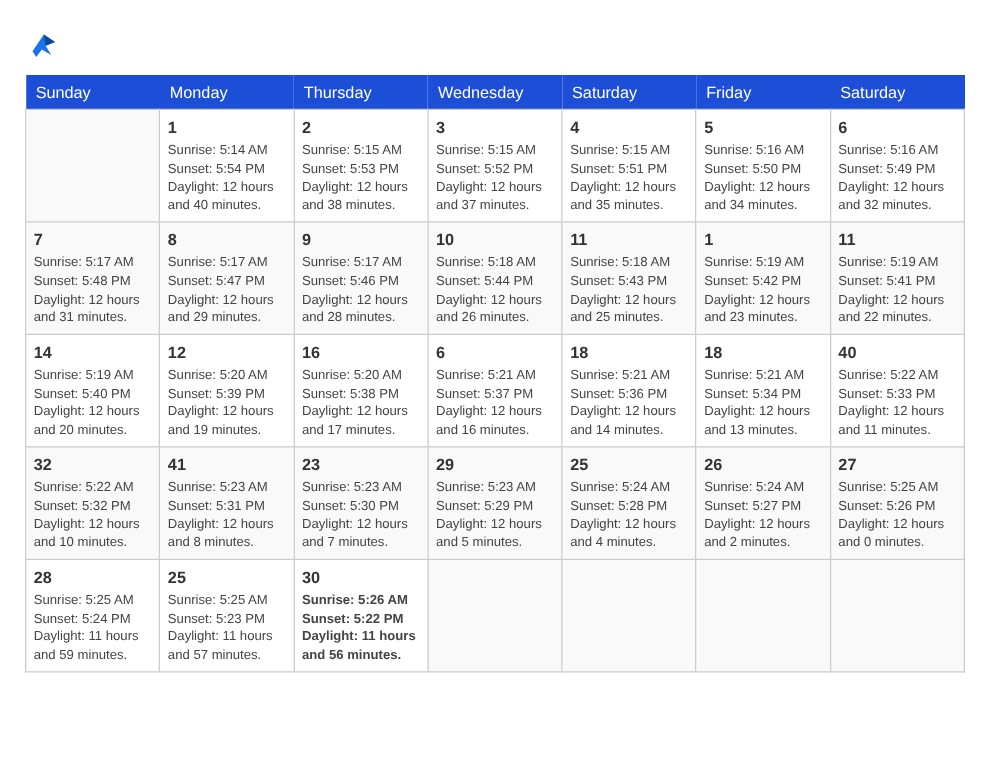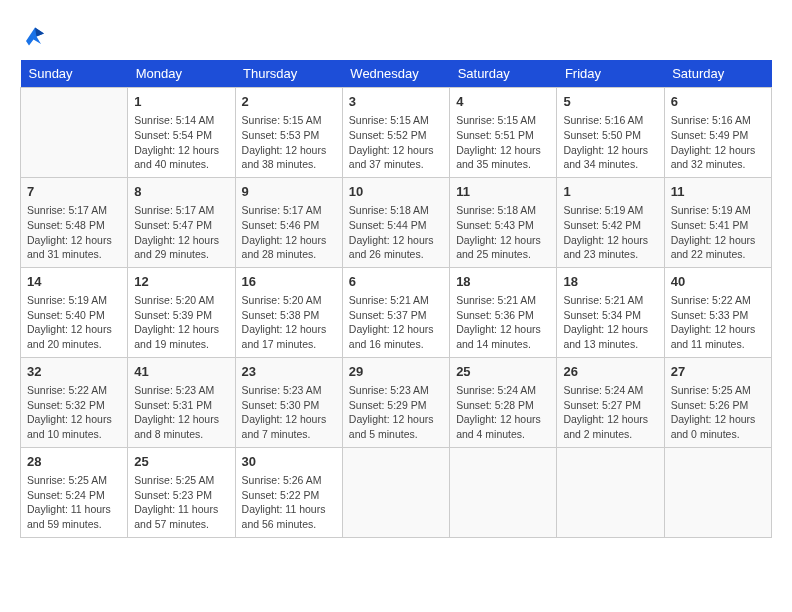--- a/index.html
+++ b/index.html
@@ -329,21 +329,21 @@
         </td>
         <td>
           <span class="date-num">25</span>
           <div class="cell-info" style="white-space: pre-line;">Sunrise: 5:25 AM
 Sunset: 5:23 PM
 Daylight: 11 hours
 and 57 minutes.</div>
         </td>
         <td>
           <span class="date-num">30</span>
-          <div class="cell-info" style="white-space: pre-line;">Sunrise: 5:26 AM
+          <div class="cell-info" style="white-space: pre-line; font-weight: bold;">Sunrise: 5:26 AM
 Sunset: 5:22 PM
 Daylight: 11 hours
 and 56 minutes.</div>
         </td>
         <td class="empty"></td>
         <td class="empty"></td>
         <td class="empty"></td>
         <td class="empty"></td>
       </tr>
     </tbody>

